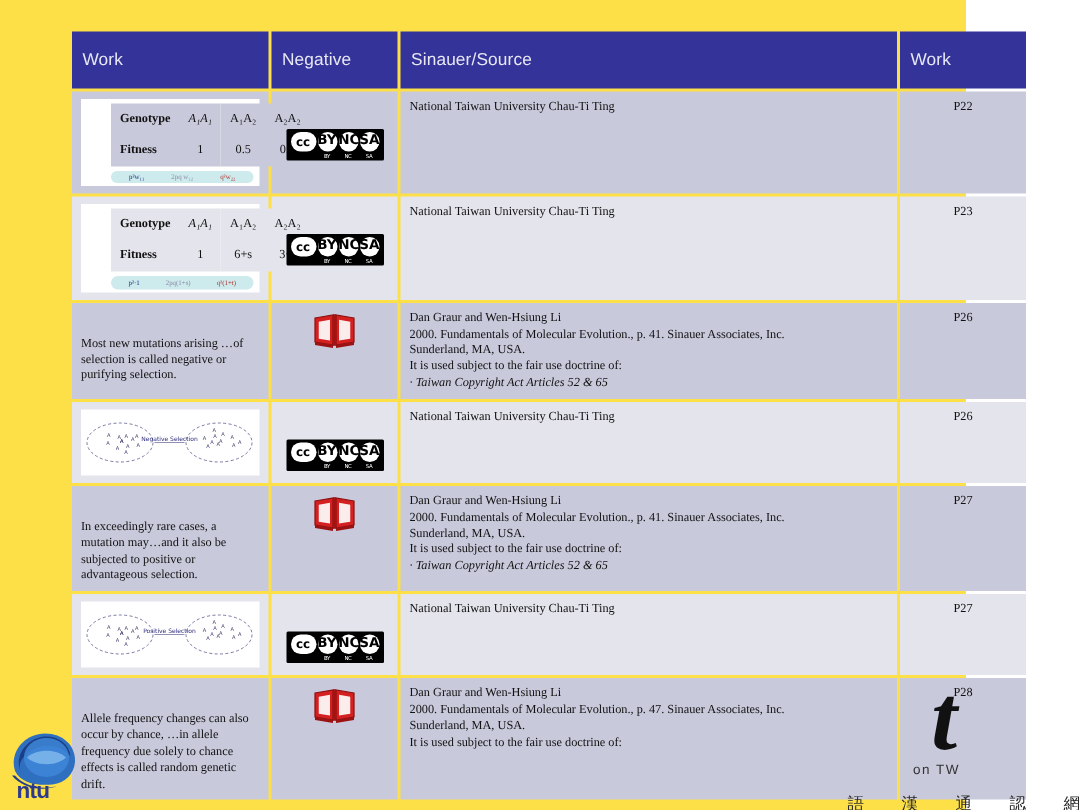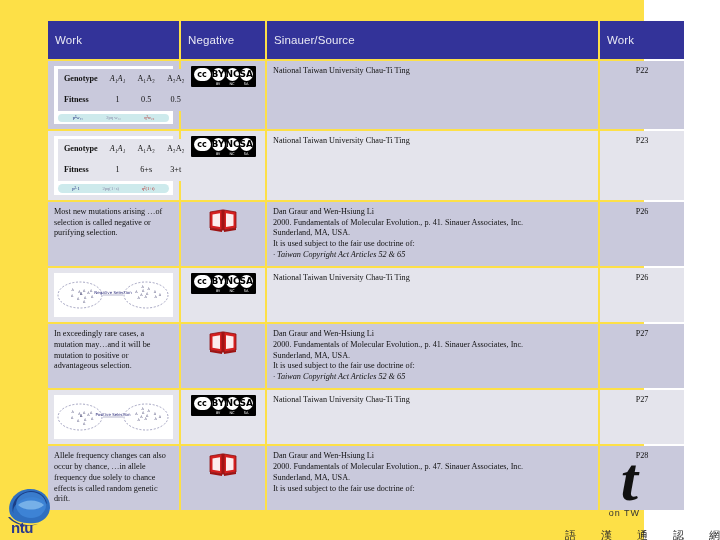--- a/index.html
+++ b/index.html
@@ -64,31 +64,32 @@
   tr.row-light td { background: #e4e4ec; }
 
   td.cell-work   { vertical-align: top; }
   td.cell-license{ text-align: center; vertical-align: middle; padding-top:4px; }
   td.cell-author { vertical-align: middle; }
   td.cell-page   { vertical-align: top; font-size: 9px; padding-top: 7px; text-align: center; }
 
   td.cell-work-img { padding: 3px 4px; vertical-align: middle; }
   td.cell-author-center { vertical-align: middle; }
 
-  .work-text { display: block; }
+  .work-text { display: block; margin-top: 17px; }
   .author-line { display: block; white-space: nowrap; }
   .page-text { display: block; }
 
   
   .cc-badge {
     display: inline-block;
     background: #000000;
     padding: 2px 3px 1px 3px;
     border-radius: 1px;
     line-height: 0;
+    margin-top: 20px;
   }
   .cc-badge .cc-row {
     display: flex;
     align-items: center;
     gap: 1px;
   }
   .cc-badge .cc-circ {
     width: 13px; height: 13px;
     border-radius: 50%;
     background: #ffffff;
@@ -124,21 +125,21 @@
     width: 30px; height: 26px;
     position: relative;
   }
 
   
   .geno-fig {
     background: #ffffff;
     border: 0;
     width: 100%;
     box-sizing: border-box;
-    padding: 3px 4px 2px 4px;
+    padding: 3px 4px 2px 20px;
     font-family: "Liberation Serif", serif;
     font-size: 4.4px;
     color: #1a1a2e;
     line-height: 1.25;
   }
   .geno-fig table { width: 100%; border-collapse: collapse; }
   .geno-fig td { padding: 0 1px; font-size: 4.4px; border: 0; background: transparent; }
   .geno-fig .lbl { font-weight: bold; font-size: 4.6px; white-space: nowrap; color: #1a1a2e;}
   .geno-fig .g1 { color: #2f3a8f; text-align: center; font-style: italic; }
   .geno-fig .g2 { color: #2f3a8f; text-align: center; }
@@ -408,21 +409,21 @@
               </span></span></td>
           <td class="cell-author cell-author-center">
             <span class="author-line">National Taiwan University Chau-Ti Ting</span>
           </td>
           <td class="cell-page">
             <span class="page-text">P26</span>
           </td>
         </tr>
         <tr class="row-dark">
           <td class="cell-work">
-            <span class="work-text">In exceedingly rare cases, a mutation may…and it will be mutation to positive or advantageous selection.</span>
+            <span class="work-text">In exceedingly rare cases, a mutation may…and it also be subjected to positive or advantageous selection.</span>
           </td>
           <td class="cell-license"><span class="book-icon"><svg width="30" height="26" viewBox="0 0 30 26">
                 <path d="M2 5 L14 3 L14 23 L2 21 Z" fill="#d42020" stroke="#8c0f0f" stroke-width="0.8"></path>
                 <path d="M28 5 L16 3 L16 23 L28 21 Z" fill="#d42020" stroke="#8c0f0f" stroke-width="0.8"></path>
                 <path d="M4.5 7.5 L12 6.2 L12 20 L4.5 18.8 Z" fill="#ffffff" opacity="0.92"></path>
                 <path d="M25.5 7.5 L18 6.2 L18 20 L25.5 18.8 Z" fill="#ffffff" opacity="0.92"></path>
                 <rect x="14" y="2.5" width="2" height="21" fill="#a01414"></rect>
                 <path d="M2 21 L14 23 L14 25 L2 23 Z" fill="#9c1212"></path>
                 <path d="M28 21 L16 23 L16 25 L28 23 Z" fill="#9c1212"></path>
               </svg></span></td>

